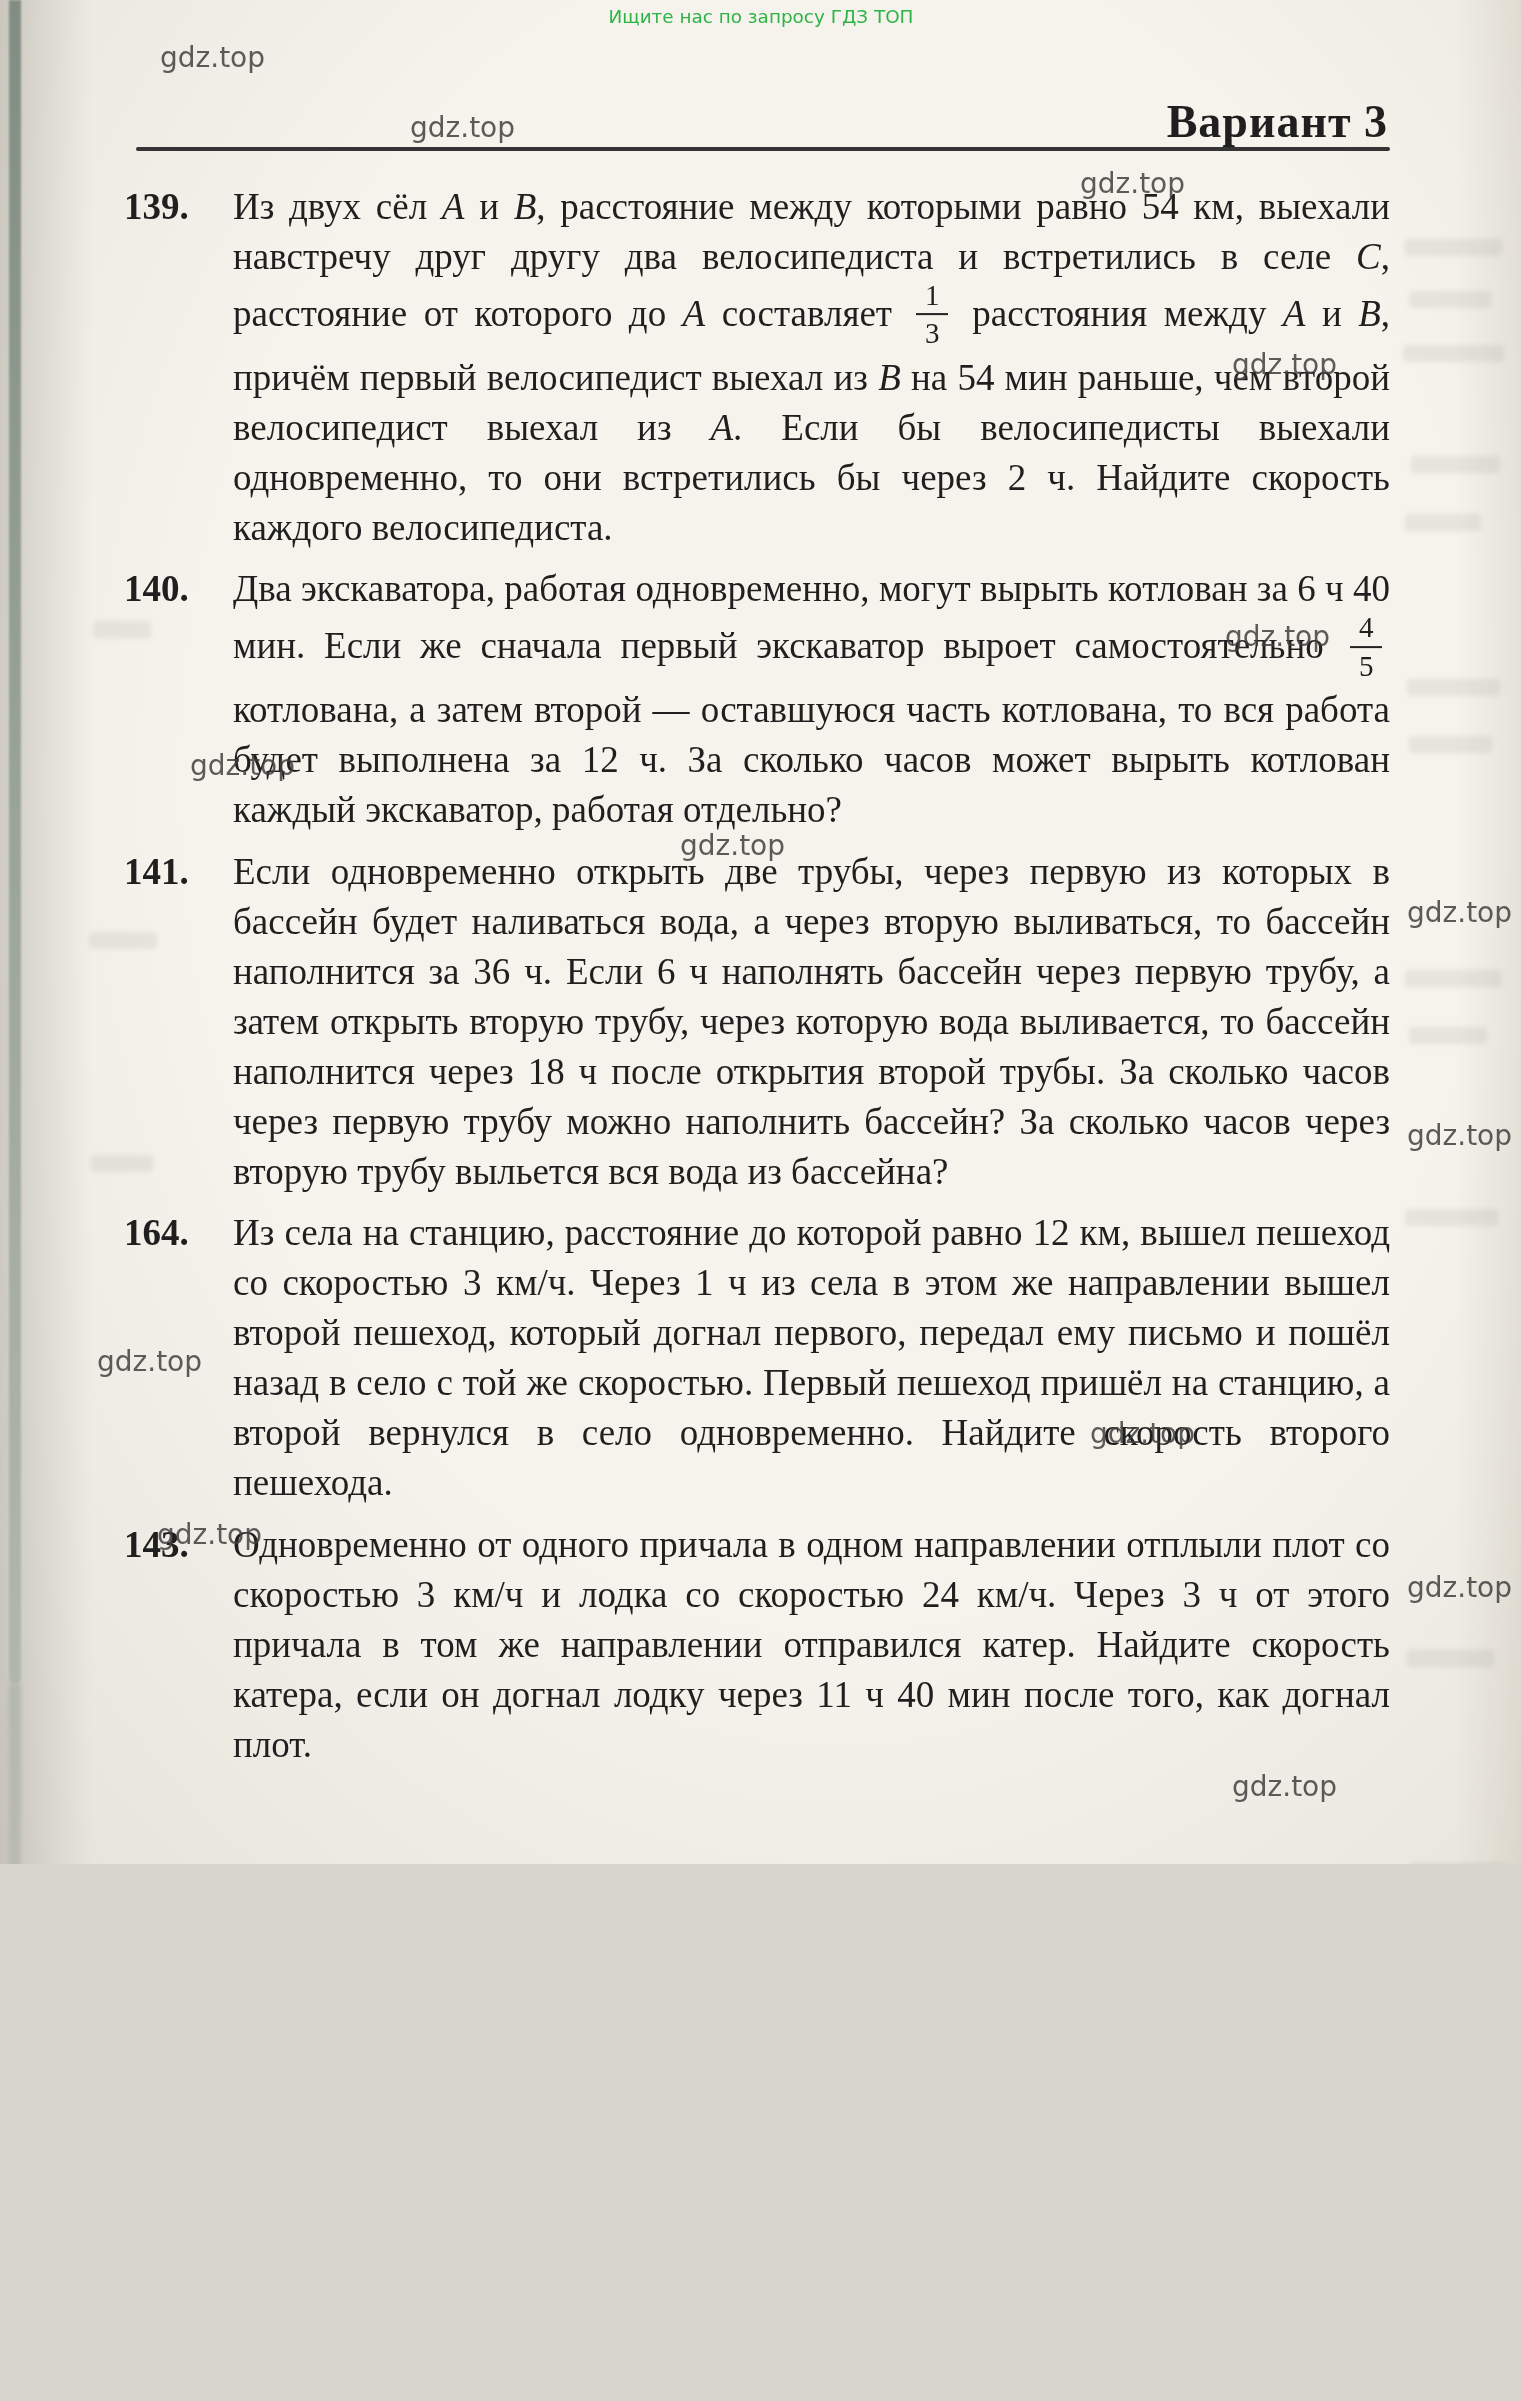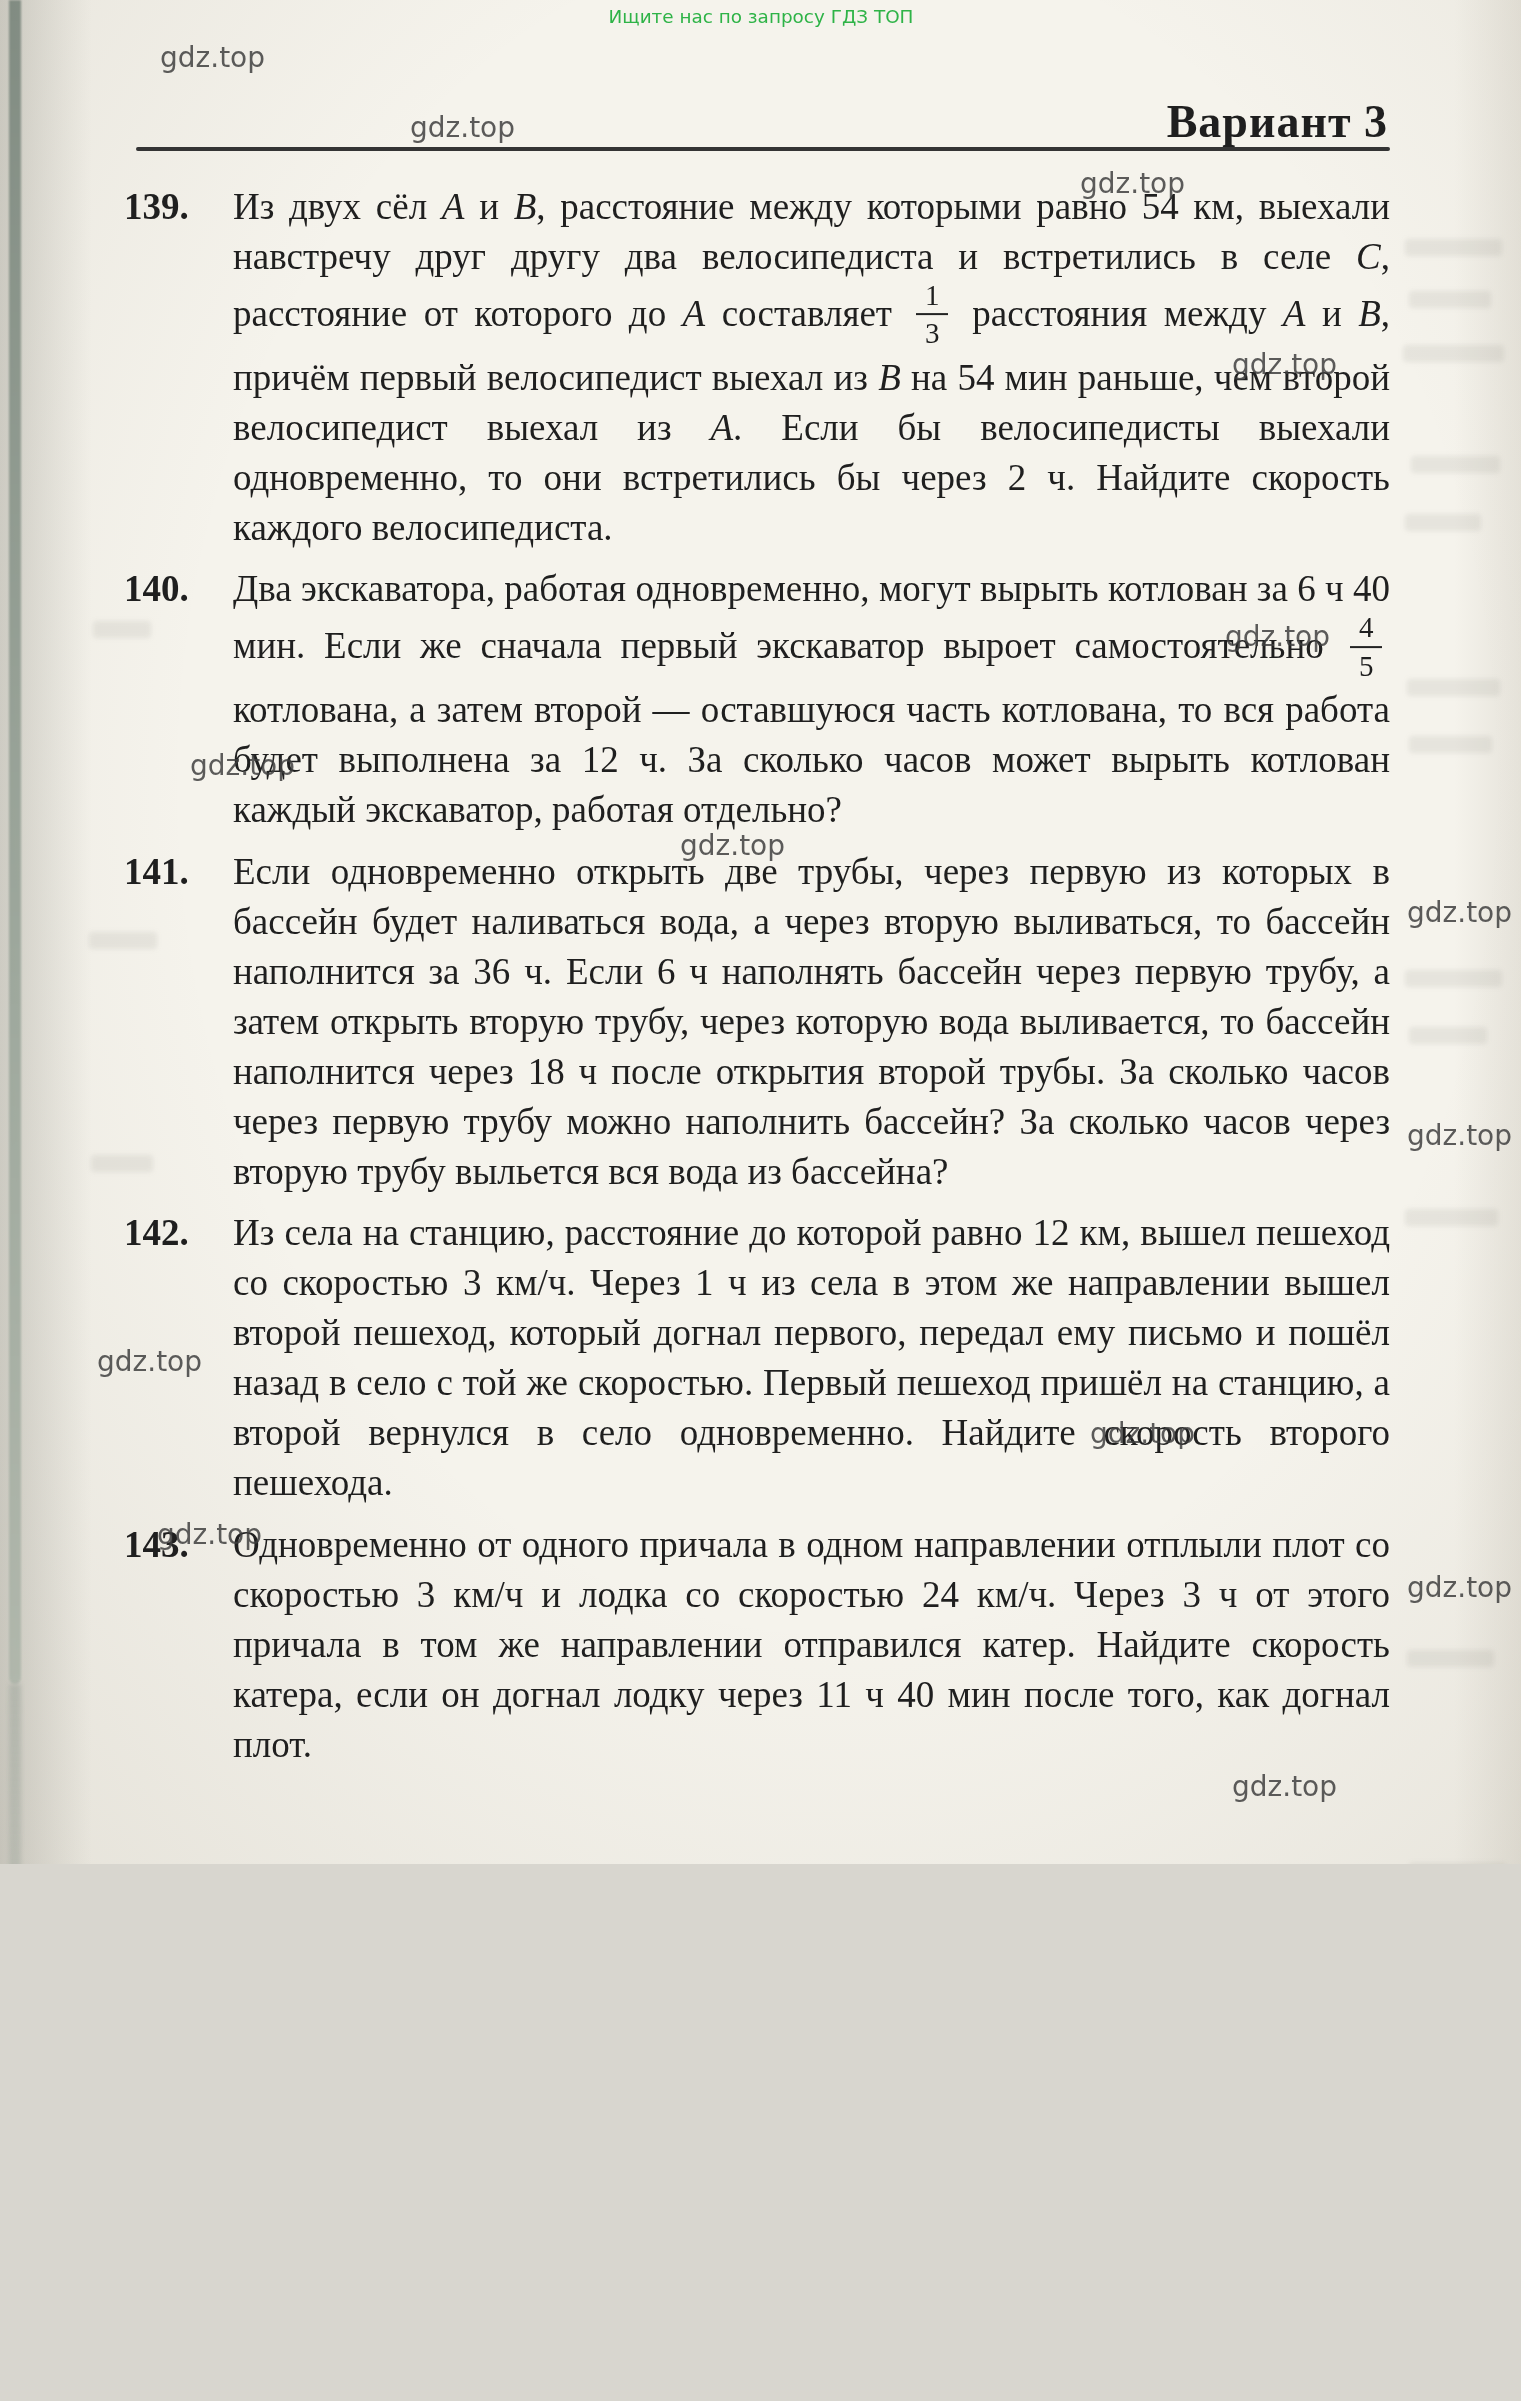--- a/index.html
+++ b/index.html
@@ -108,21 +108,21 @@
         <span>Два экскаватора, работая одновременно, могут вырыть котлован за 6 ч 40 мин. Если же сначала первый экскаватор выроет самостоятельно </span><span class="frac"><span class="fnum">4</span><span class="fden">5</span></span><span> котлована, а затем второй — оставшуюся часть котлована, то вся работа будет выполнена за 12 ч. За сколько часов может вырыть котлован каждый экскаватор, работая отдельно?</span>
       </div>
     </div>
 
     <div class="problem">
       <div class="pnum">141.</div>
       <div class="ptext">Если одновременно открыть две трубы, через первую из которых в бассейн будет наливаться вода, а через вторую выливаться, то бассейн наполнится за 36 ч. Если 6 ч наполнять бассейн через первую трубу, а затем открыть вторую трубу, через которую вода выливается, то бассейн наполнится через 18 ч после открытия второй трубы. За сколько часов через первую трубу можно наполнить бассейн? За сколько часов через вторую трубу выльется вся вода из бассейна?</div>
     </div>
 
     <div class="problem">
-      <div class="pnum">142.</div>
+      <div class="pnum">164.</div>
       <div class="ptext">Из села на станцию, расстояние до которой равно 12 км, вышел пешеход со скоростью 3 км/ч. Через 1 ч из села в этом же направлении вышел второй пешеход, который догнал первого, передал ему письмо и пошёл назад в село с той же скоростью. Первый пешеход пришёл на станцию, а второй вернулся в село одновременно. Найдите скорость второго пешехода.</div>
     </div>
 
     <div class="problem">
       <div class="pnum">143.</div>
       <div class="ptext">Одновременно от одного причала в одном направлении отплыли плот со скоростью 3 км/ч и лодка со скоростью 24 км/ч. Через 3 ч от этого причала в том же направлении отправился катер. Найдите скорость катера, если он догнал лодку через 11 ч 40 мин после того, как догнал плот.</div>
     </div>
 
   </div>
 

